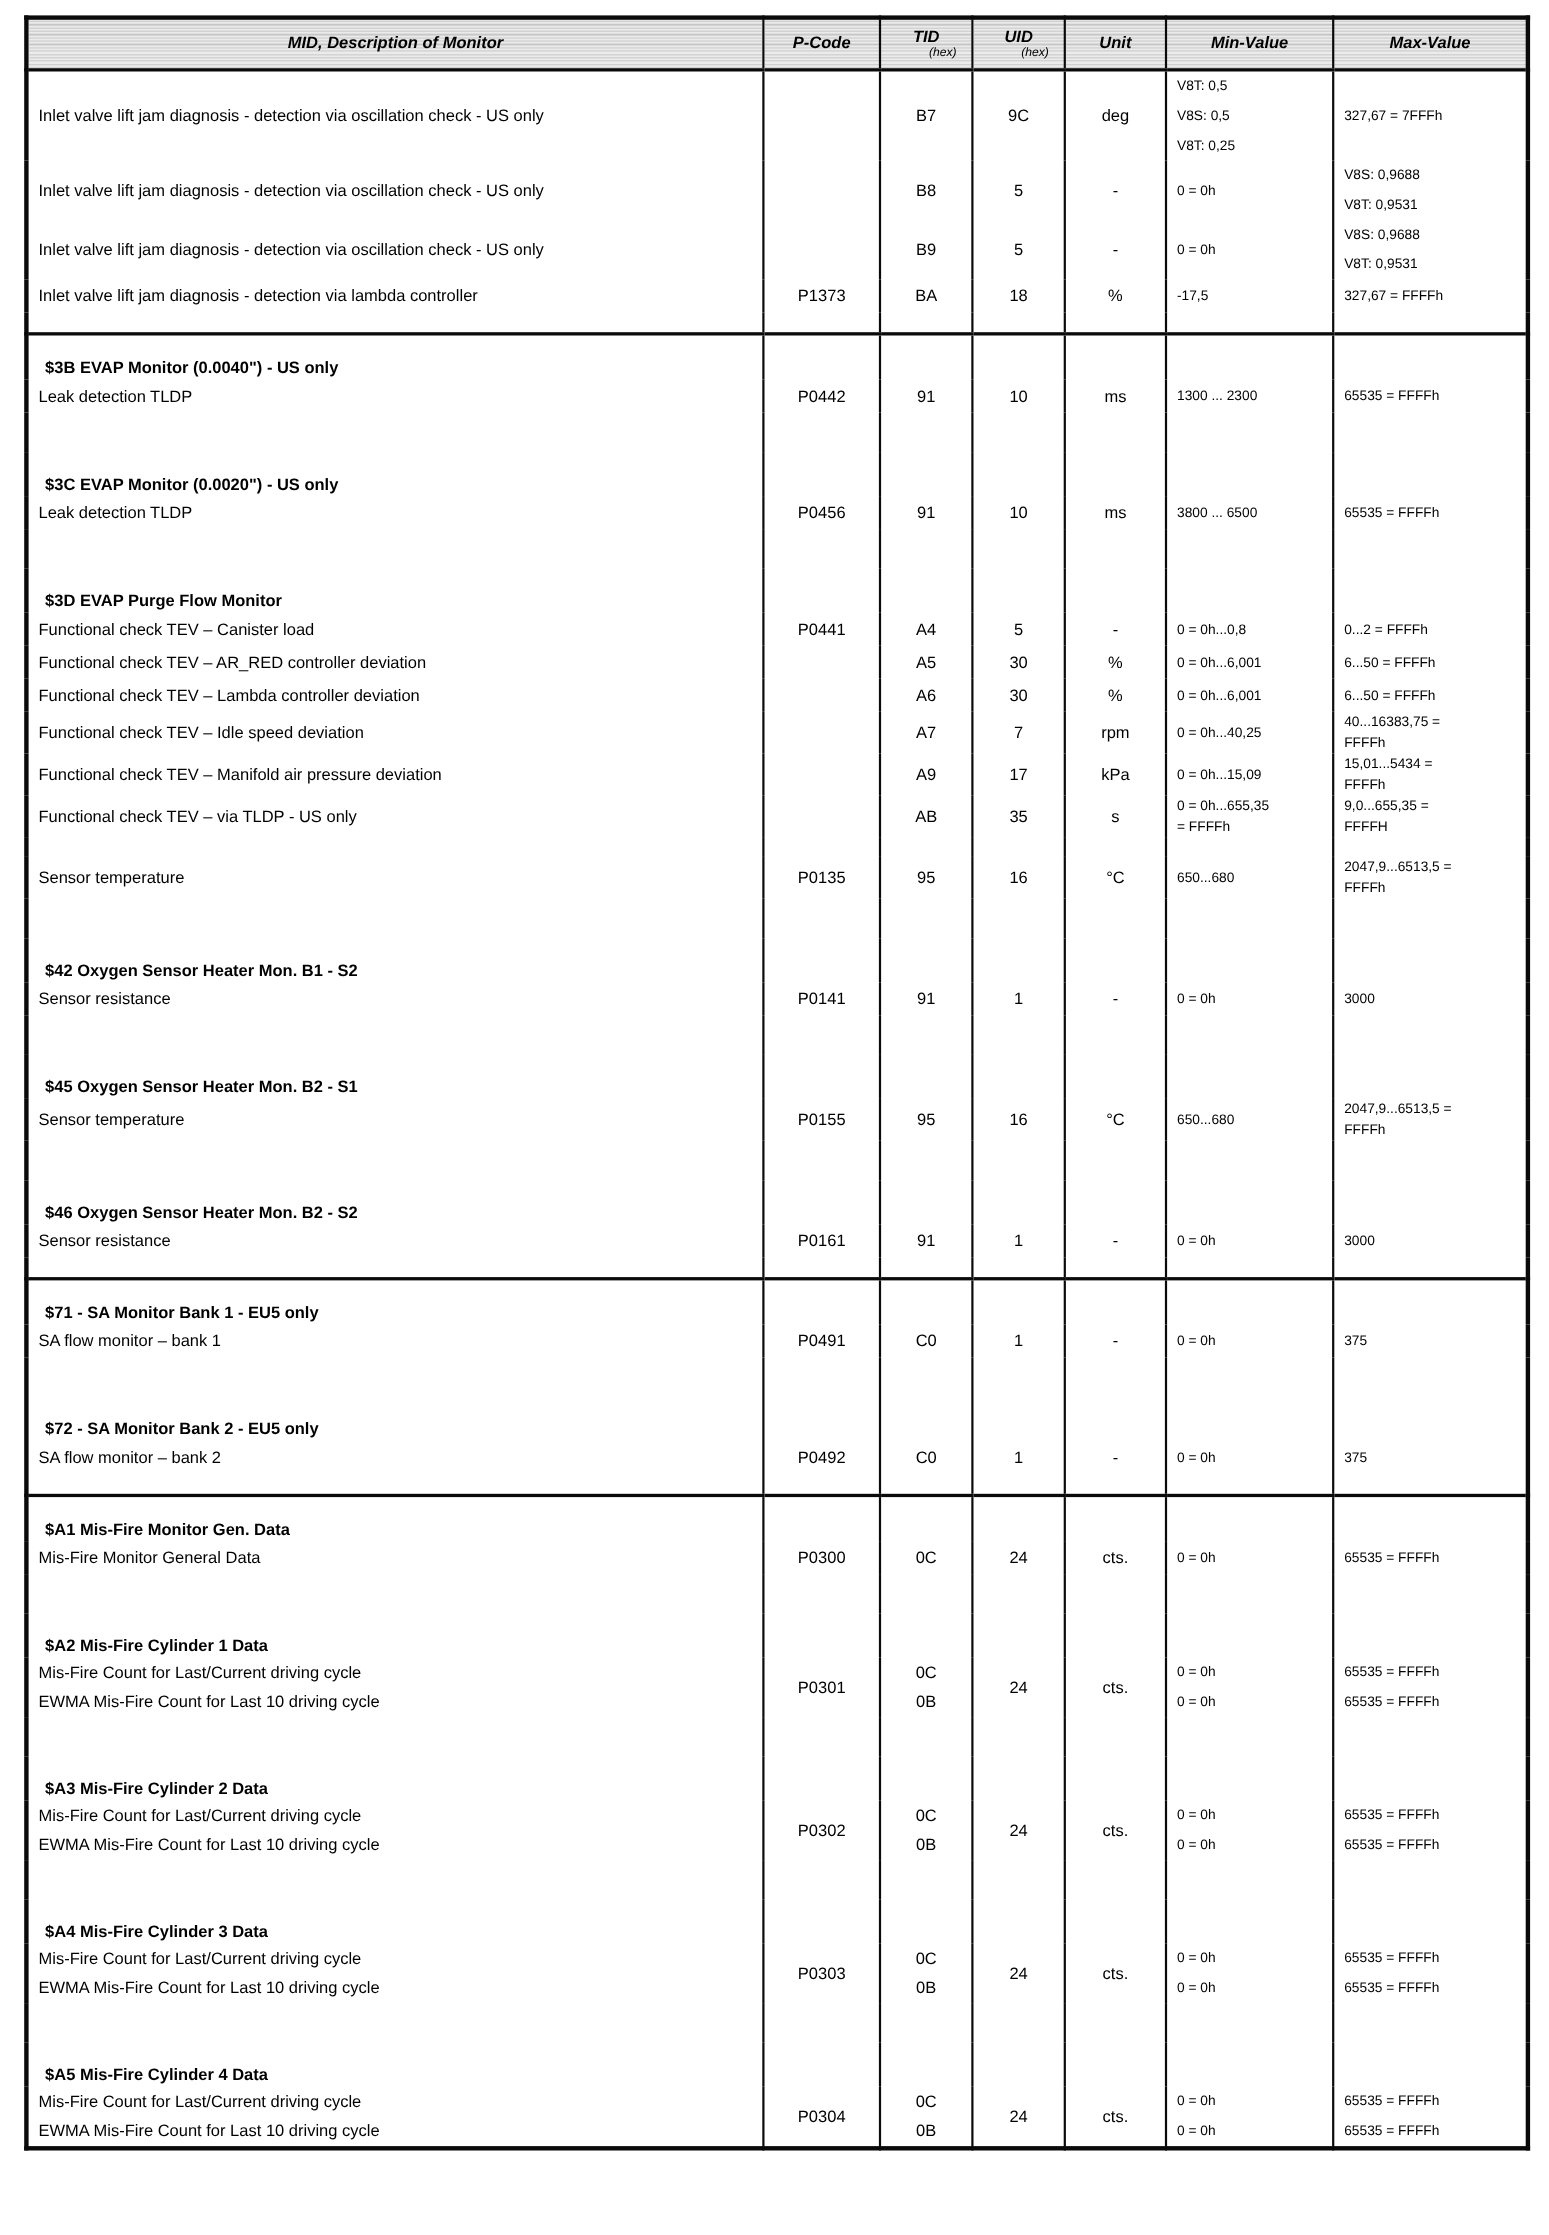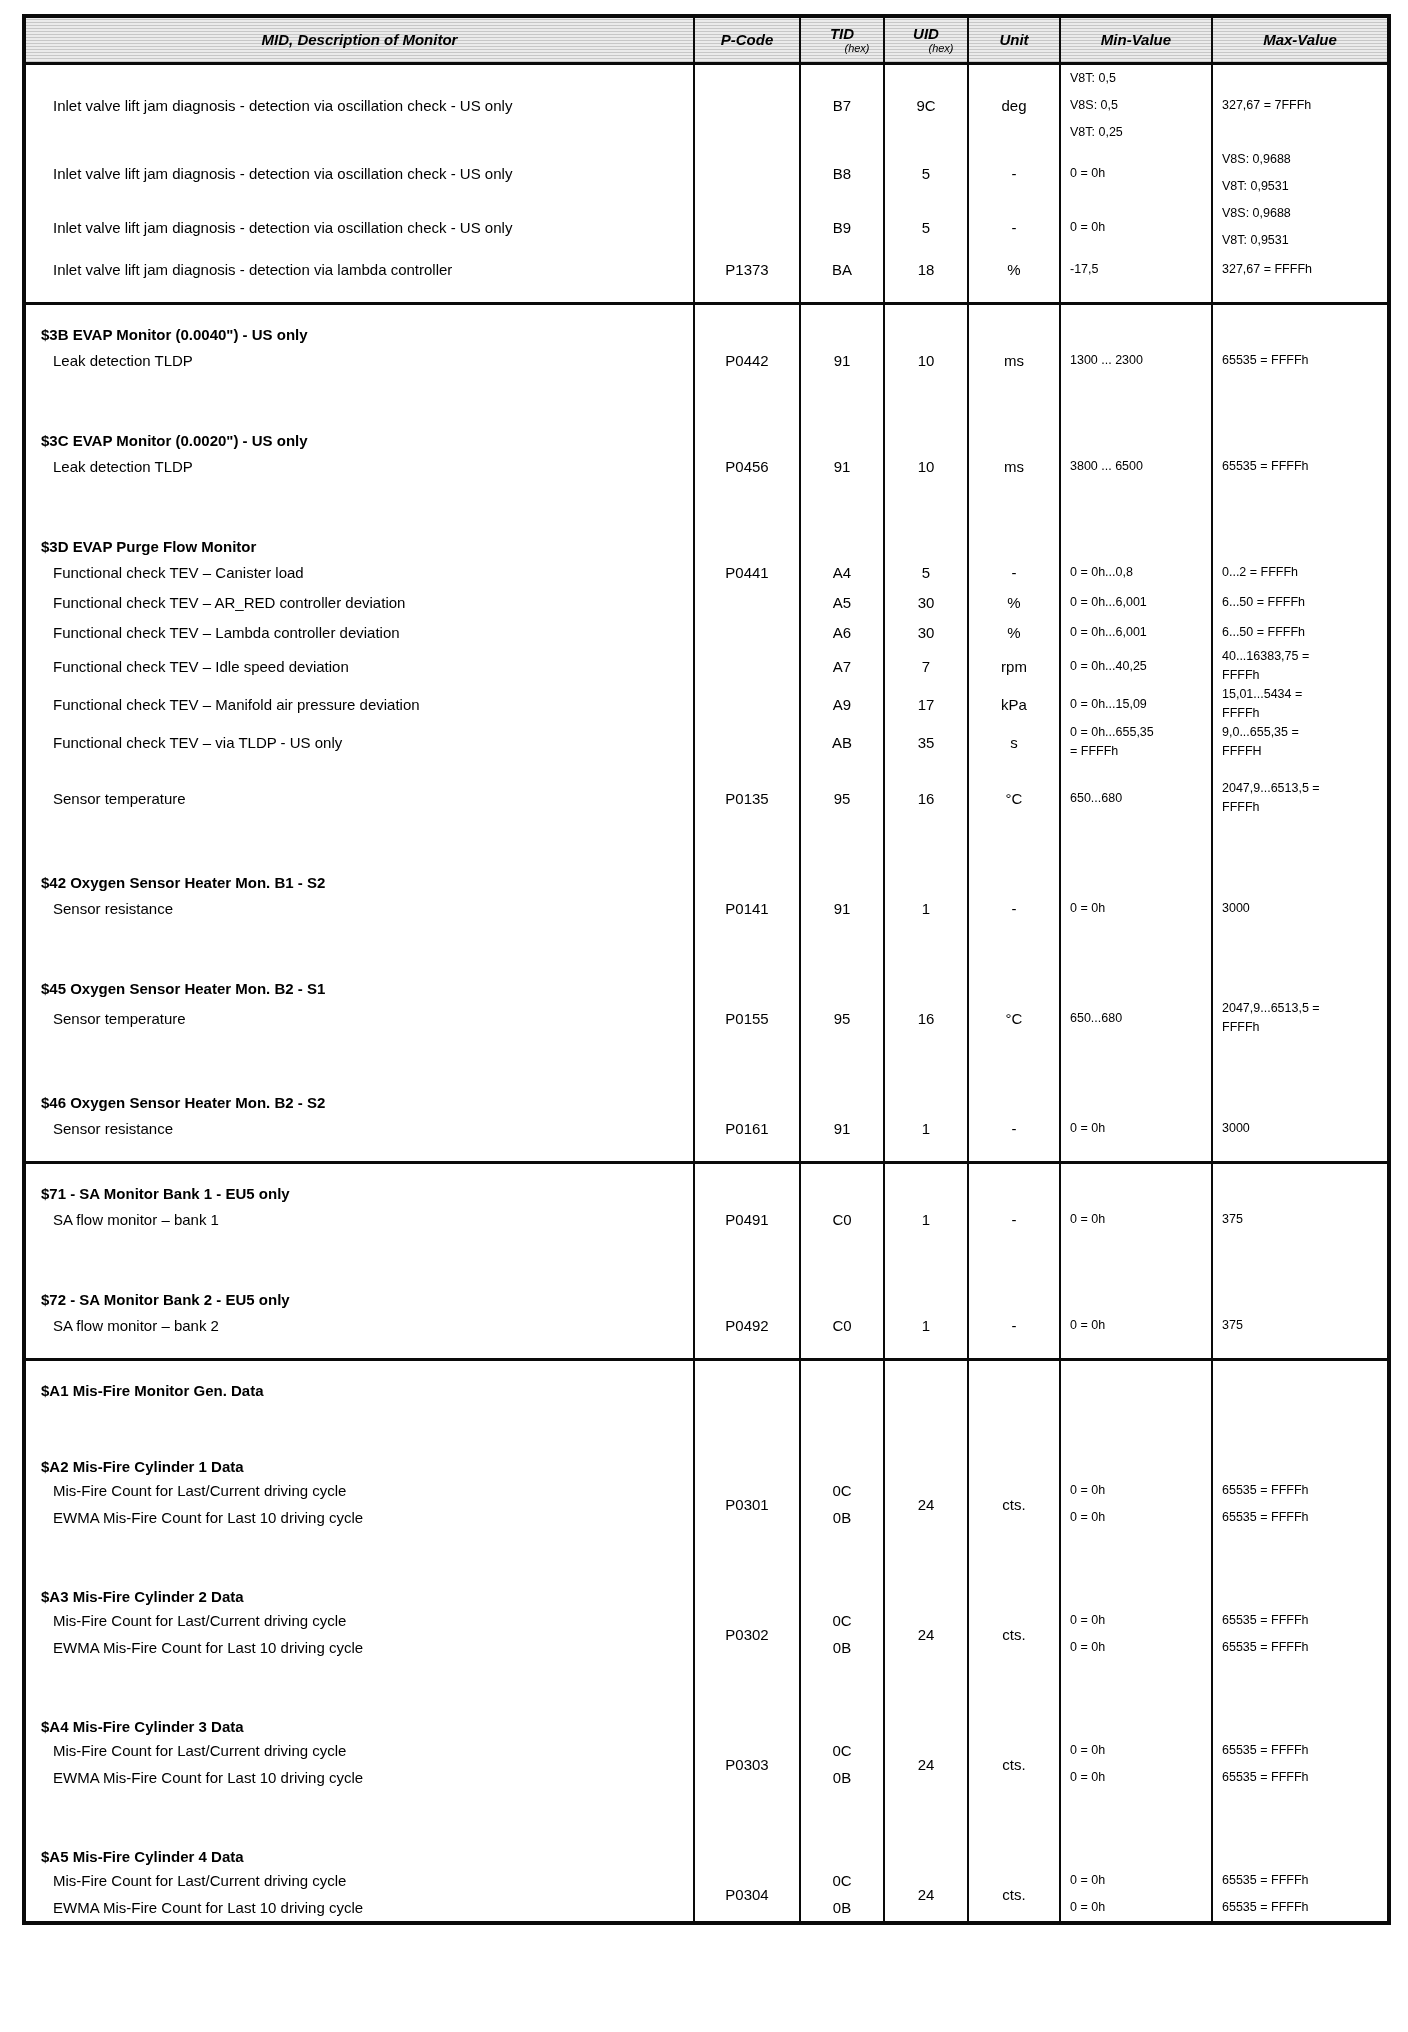--- a/index.html
+++ b/index.html
@@ -13,21 +13,21 @@
   thead th{
     border-bottom:3px solid #0a0a0a;height:44px;vertical-align:middle;
     background:repeating-linear-gradient(0deg,#c7c7c7 0px,#c7c7c7 1px,#ebebeb 1px,#ebebeb 3px);
     font-style:italic;
   }
   .hl{font-size:15px;font-weight:bold;text-align:center;line-height:16px;}
   .hs{font-size:11px;font-weight:normal;text-align:center;line-height:12px;margin-left:30px;}
   td{vertical-align:middle;font-size:15px;}
   .ln{line-height:19px;}
   .c-desc{text-align:left;}
-  .c-desc .ln{padding-left:27px;}
+  .c-desc .ln{padding-left:9px;}
   .sec{padding-left:15px;padding-bottom:2px;font-weight:bold;font-size:15px;}
   tr.section td{vertical-align:bottom;height:40px;}
   .c-pcode,.c-tid,.c-uid,.c-unit{text-align:center;}
   .c-min,.c-max{font-size:12.5px;text-align:left;}
   .c-min .ln,.c-max .ln{padding-left:9px;padding-right:4px;}
   tr.data{height:30px;}
   tr.data2 .ln{line-height:27px;}
   tr.spacer td{height:36px;}
   tr.spacer-sm td{height:18px;}
   tr.group-start td{border-top:3px solid #0a0a0a;}
@@ -664,20 +664,43 @@
           <td class="c-desc">
             <div class="sec">$A1 Mis-Fire Monitor Gen. Data</div>
           </td>
           <td class="c-pcode"></td>
           <td class="c-tid"></td>
           <td class="c-uid"></td>
           <td class="c-unit"></td>
           <td class="c-min"></td>
           <td class="c-max"></td>
         </tr>
+        <tr class="data">
+          <td class="c-desc">
+            <div class="ln">Mis-Fire Monitor General Data</div>
+          </td>
+          <td class="c-pcode">
+            <div class="ln">P0300</div>
+          </td>
+          <td class="c-tid">
+            <div class="ln">0C</div>
+          </td>
+          <td class="c-uid">
+            <div class="ln">24</div>
+          </td>
+          <td class="c-unit">
+            <div class="ln">cts.</div>
+          </td>
+          <td class="c-min">
+            <div class="ln">0 = 0h</div>
+          </td>
+          <td class="c-max">
+            <div class="ln">65535 = FFFFh</div>
+          </td>
+        </tr>
         <tr class="spacer">
           <td class="c-desc"></td>
           <td class="c-pcode"></td>
           <td class="c-tid"></td>
           <td class="c-uid"></td>
           <td class="c-unit"></td>
           <td class="c-min"></td>
           <td class="c-max"></td>
         </tr>
         <tr class="section">

